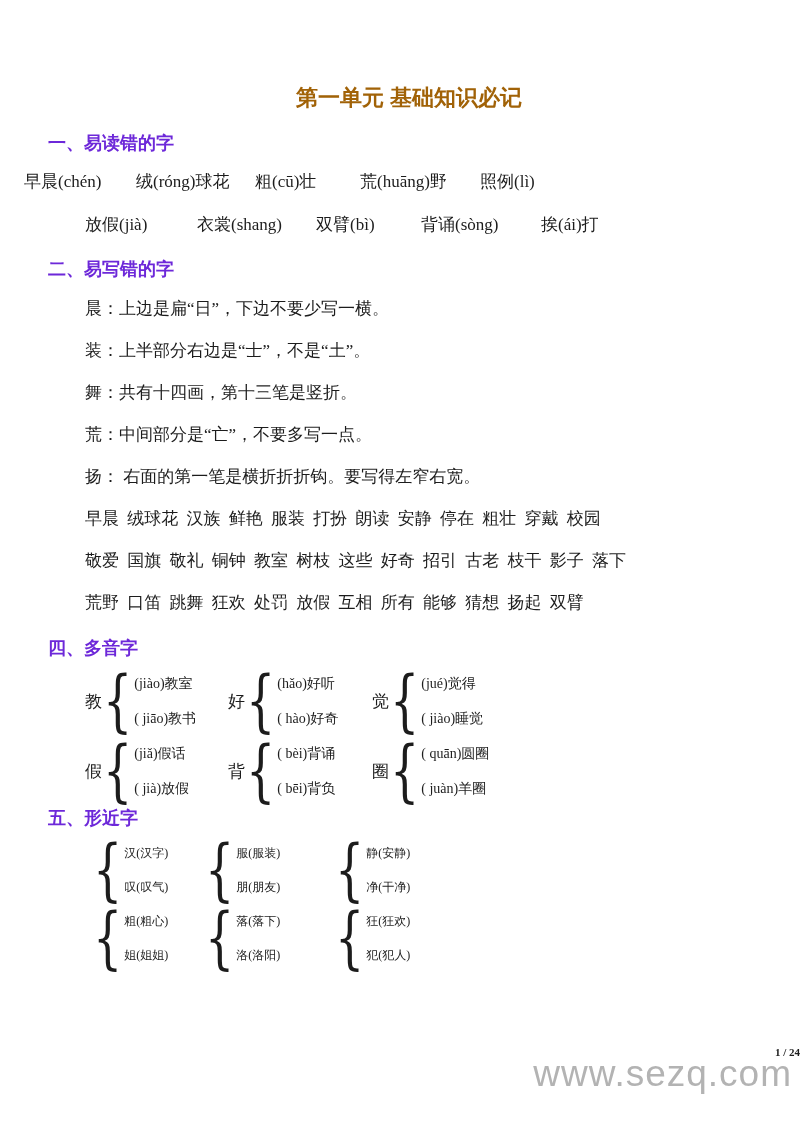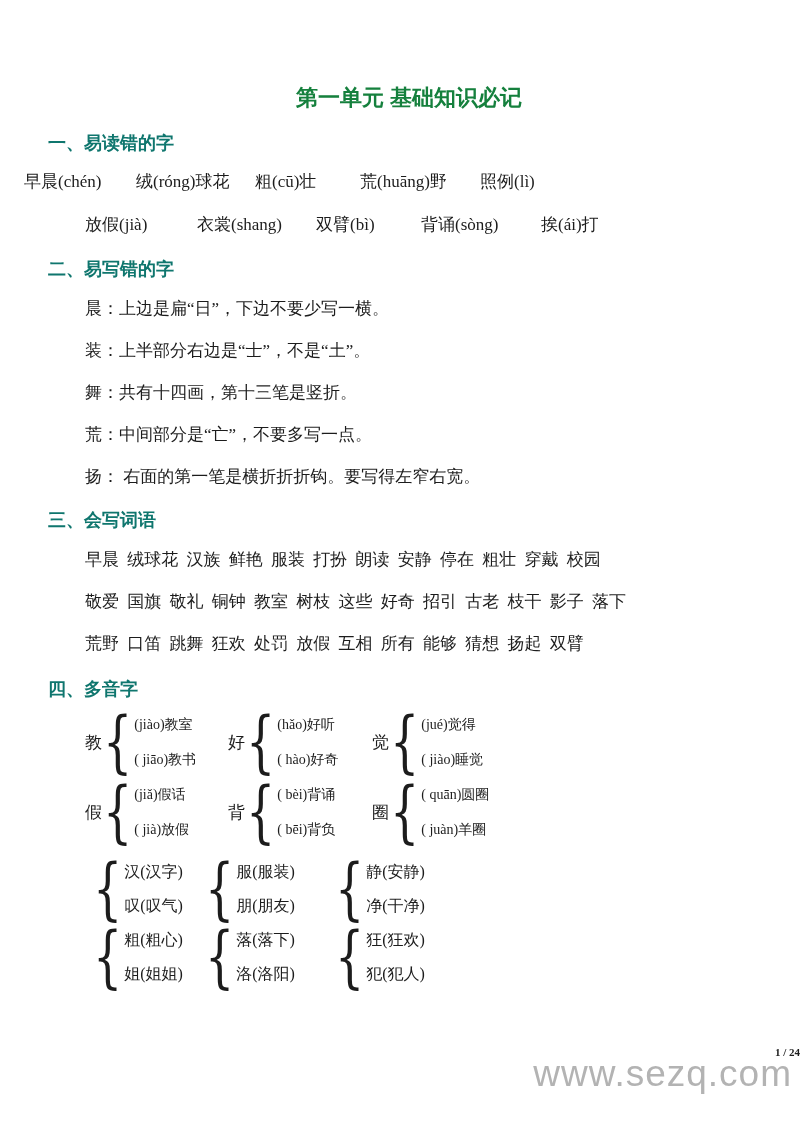--- a/index.html
+++ b/index.html
@@ -12,30 +12,30 @@
     font-family:"Liberation Serif","DejaVu Serif",serif;
     font-size:17px;
   }
   .doc-title{
     margin:85px 0 0 0;
     text-align:center;
     font-family:"Liberation Sans","DejaVu Sans",sans-serif;
     font-weight:bold;
     font-size:22px;
     line-height:26px;
-    color:#15803d;
+    color:#a16207;
     padding-left:18px;
   }
   .sec-head{
     margin:0 0 0 48px;
     font-family:"Liberation Sans","DejaVu Sans",sans-serif;
     font-weight:bold;
     font-size:18px;
     line-height:20px;
-    color:#0f766e;
+    color:#6d28d9;
   }
   .mt-h1{margin-top:22px;}
   .mt-h2{margin-top:22px;}
   .mt-h3{margin-top:21px;}
   .mt-h4{margin-top:23px;}
   .mt-h5{margin-top:2px;}
 
   
   .grid5{
     margin-left:85px;
@@ -80,21 +80,21 @@
   .py-line{line-height:35px;font-size:14px;}
 
   
   .pair-grid{
     margin:8px 0 0 92px;
     display:grid;
     grid-template-columns:112px 130px auto;
   }
   .pair-entry{display:flex;align-items:center;height:68px;}
   .pair-lines{display:flex;flex-direction:column;}
-  .pair-line{line-height:34px;font-size:16px;}
+  .pair-line{line-height:34px;font-size:12px;}
 
   
   .page-number{
     position:absolute;
     top:1046px;left:0;right:0;
     text-align:right;
     font-family:"Liberation Serif","DejaVu Serif",serif;
     font-weight:bold;
     font-size:11px;
     color:#1c1c1c;
@@ -132,21 +132,20 @@
     <span>挨(ái)打</span>
   </div>
 
   <h2 class="sec-head mt-h2">二、易写错的字</h2>
   <p class="tip-line">晨：上边是扁“日”，下边不要少写一横。</p>
   <p class="tip-line">装：上半部分右边是“士”，不是“土”。</p>
   <p class="tip-line">舞：共有十四画，第十三笔是竖折。</p>
   <p class="tip-line">荒：中间部分是“亡”，不要多写一点。</p>
   <p class="tip-line">扬： 右面的第一笔是横折折折钩。要写得左窄右宽。</p>
 
-  <h2 class="sec-head mt-h3">三、会写词语</h2>
   <p class="word-row">早晨 绒球花 汉族 鲜艳 服装 打扮 朗读 安静 停在 粗壮 穿戴 校园</p>
   <p class="word-row">敬爱 国旗 敬礼 铜钟 教室 树枝 这些 好奇 招引 古老 枝干 影子 落下</p>
   <p class="word-row">荒野 口笛 跳舞 狂欢 处罚 放假 互相 所有 能够 猜想 扬起 双臂</p>
 
   <h2 class="sec-head mt-h4">四、多音字</h2>
   <div class="py-grid">
     <div class="py-entry">
       <span class="py-char">教</span>
       <span class="brace">{</span>
       <span class="py-lines">
@@ -189,20 +188,21 @@
     <div class="py-entry">
       <span class="py-char">圈</span>
       <span class="brace">{</span>
       <span class="py-lines">
         <span class="py-line">( quān)圆圈</span>
         <span class="py-line">( juàn)羊圈</span>
       </span>
     </div>
   </div>
 
+  <h2 class="sec-head mt-h5">五、形近字</h2>
   <div class="pair-grid">
     <div class="pair-entry">
       <span class="brace">{</span>
       <span class="pair-lines">
         <span class="pair-line">汉(汉字)</span>
         <span class="pair-line">叹(叹气)</span>
       </span>
     </div>
     <div class="pair-entry">
       <span class="brace">{</span>

